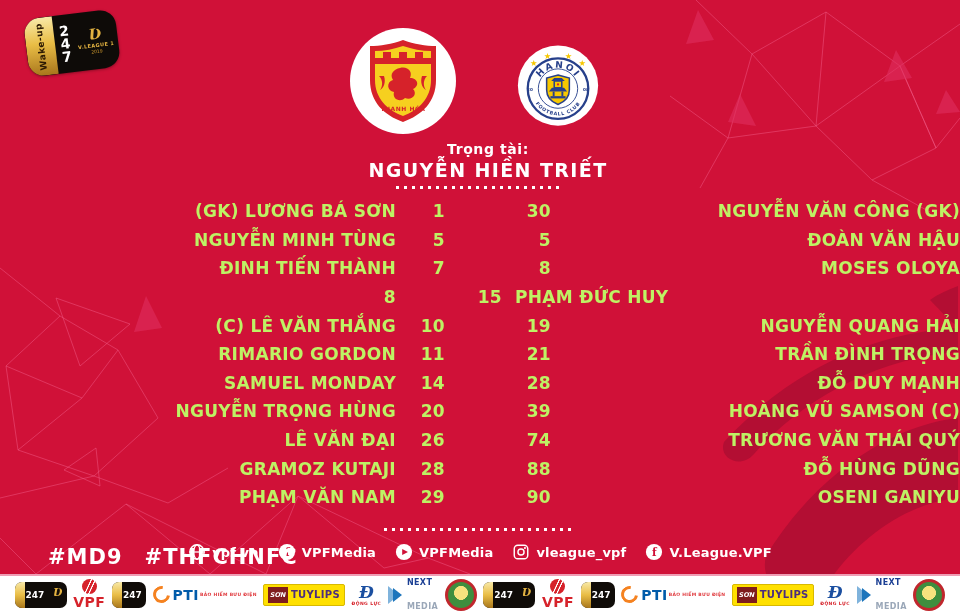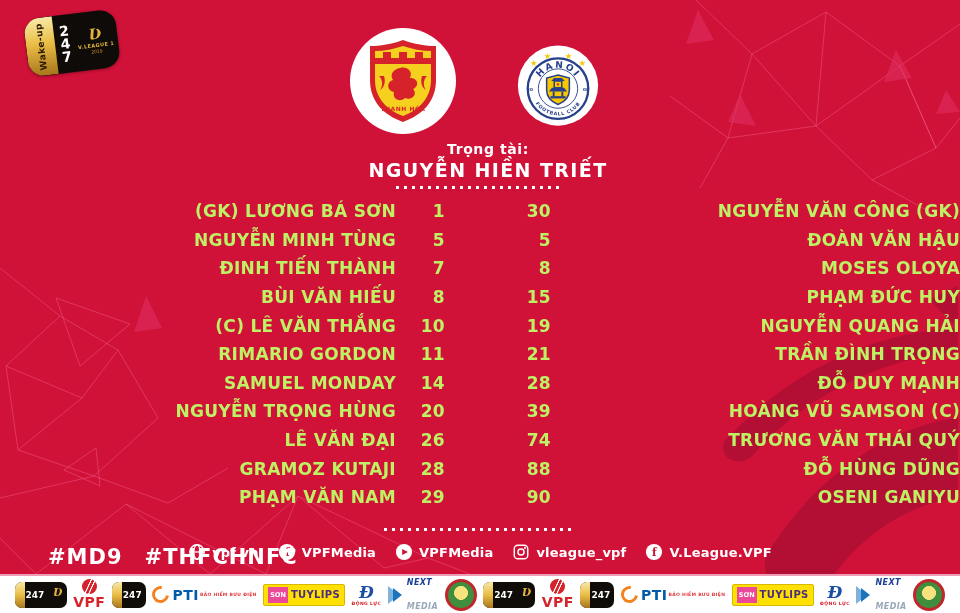--- a/index.html
+++ b/index.html
@@ -84,26 +84,26 @@
   .sp-vpf{flex-direction:column;gap:0;}
   .vpf-ball{width:15px;height:15px;border-radius:50%;background:#D6222A;
     background-image:linear-gradient(115deg,transparent 40%,#fff 42%,#fff 46%,transparent 48%, transparent 58%,#fff 60%,#fff 64%,transparent 66%);}
   .vpf-txt{color:#D6222A;font-weight:bold;font-size:14px;letter-spacing:.5px;}
   .sp-pti{flex-direction:row;gap:1px;}
   .pti-top{display:flex;align-items:center;gap:3px;}
   .pti-ring{width:11px;height:11px;border:3px solid #F58220;border-top-color:transparent;border-radius:50%;transform:rotate(55deg);}
   .pti-txt{color:#005BAA;font-weight:bold;font-size:14px;letter-spacing:.5px;}
   .pti-sub{color:#E03A3E;font-size:4.5px;font-weight:bold;letter-spacing:.3px;}
   .sp-tuy{background:#FFE000;border:1px solid #d8b900;padding:2px 4px;gap:3px;border-radius:2px;}
-  .tuy-son{background:#ec4899;color:#fff;font-size:6.5px;font-weight:bold;padding:4px 2px;}
+  .tuy-son{background:#7f1d1d;color:#fff;font-size:6.5px;font-weight:bold;padding:4px 2px;font-style:italic;}
   .tuy-main{color:#4B2D7F;font-size:10px;font-weight:bold;letter-spacing:.3px;}
   .sp-dl{flex-direction:column;gap:0;}
   .dl-d{color:#1B4FA0;font-family:"DejaVu Serif",serif;font-style:italic;font-weight:bold;font-size:17px;line-height:17px;}
   .dl-sub{color:#D6222A;font-size:4.5px;font-weight:bold;letter-spacing:.4px;}
-  .sp-nm{gap:3px;font-style:italic;}
+  .sp-nm{gap:3px;}
   .nm-tris{position:relative;width:16px;height:18px;}
   .nm-tris .t1{position:absolute;left:0;top:0;width:0;height:0;
     border-top:9px solid transparent;border-bottom:9px solid transparent;border-left:11px solid #7FB3DC;}
   .nm-tris .t2{position:absolute;left:5px;top:2px;width:0;height:0;
     border-top:7px solid transparent;border-bottom:7px solid transparent;border-left:9px solid #1C75BC;}
   .nm-col{display:flex;flex-direction:column;line-height:8px;}
   .nm-col b{color:#1B3F94;font-size:8px;letter-spacing:.4px;}
   .nm-col u{color:#9AA7B8;font-size:8px;font-weight:bold;text-decoration:none;letter-spacing:.4px;margin-top:16px;}
   .sp-em{width:26px;height:26px;border-radius:50%;border:3px solid #C0272D;
     background:radial-gradient(circle at 50% 42%,#F7E27E 0 34%,#3E8E3E 36% 100%);}
@@ -222,21 +222,20 @@
     <div class="lu-name away">ĐOÀN VĂN HẬU</div>
   </div>
   <div class="lu-row">
     <div class="lu-name home">ĐINH TIẾN THÀNH</div>
     <div class="lu-num home">7</div>
     <div class="lu-gap"></div>
     <div class="lu-num away">8</div>
     <div class="lu-name away">MOSES OLOYA</div>
   </div>
   <div class="lu-row">
-    <div class="lu-name home">BÙI VĂN HIẾU</div>
     <div class="lu-num home">8</div>
     <div class="lu-gap"></div>
     <div class="lu-num away">15</div>
     <div class="lu-name away">PHẠM ĐỨC HUY</div>
   </div>
   <div class="lu-row">
     <div class="lu-name home">(C) LÊ VĂN THẮNG</div>
     <div class="lu-num home">10</div>
     <div class="lu-gap"></div>
     <div class="lu-num away">19</div>

